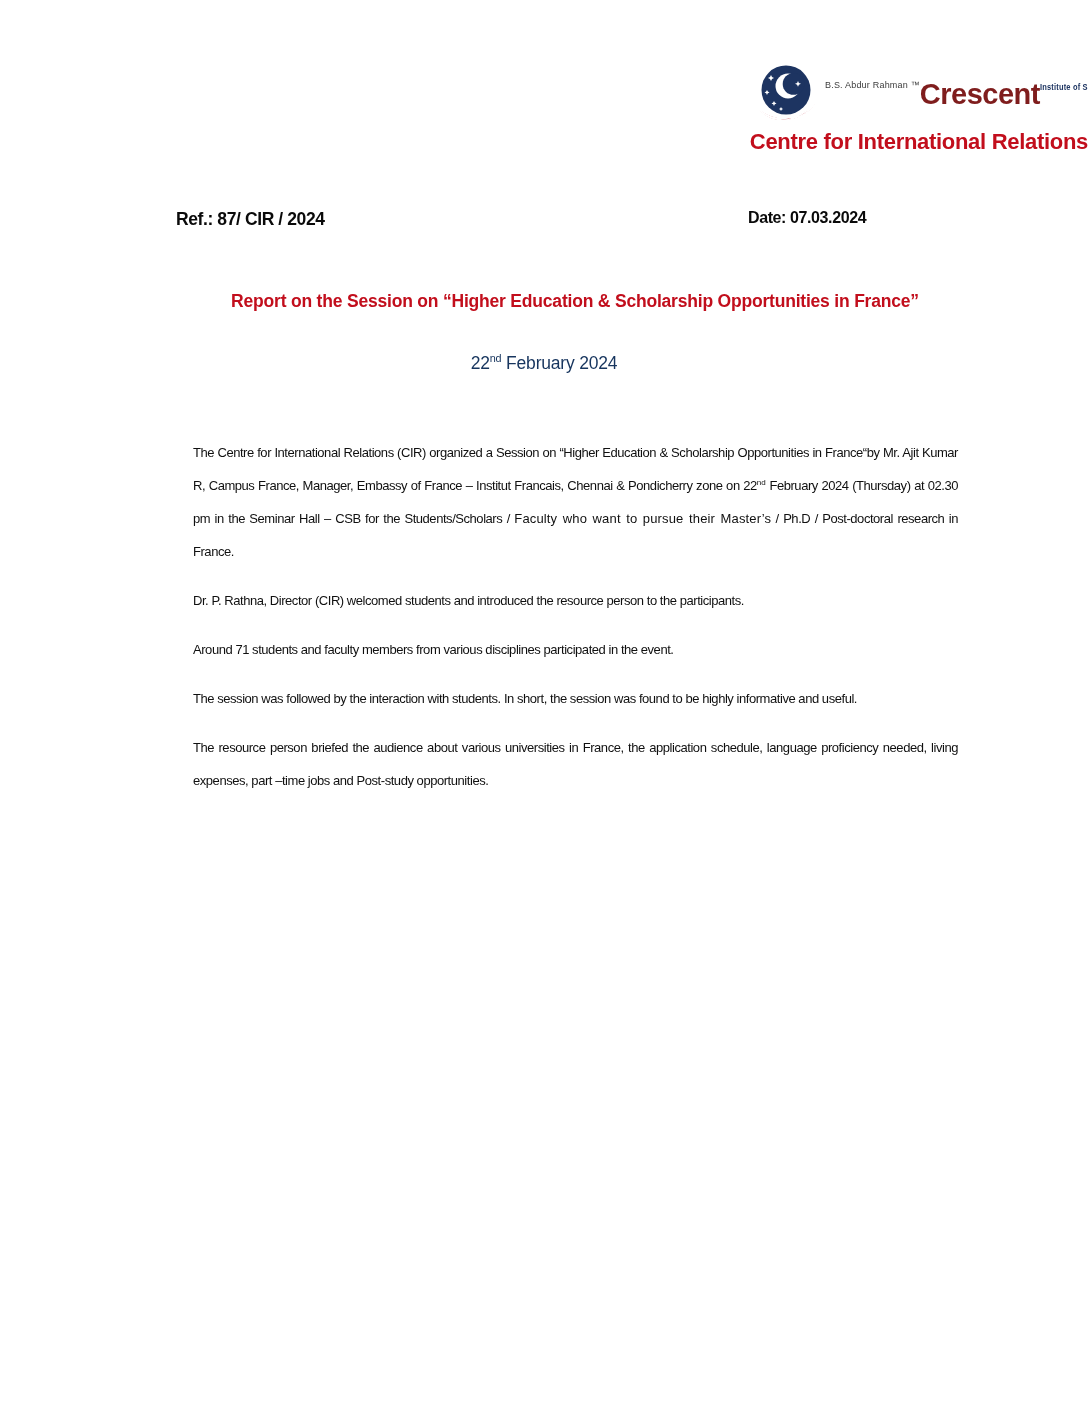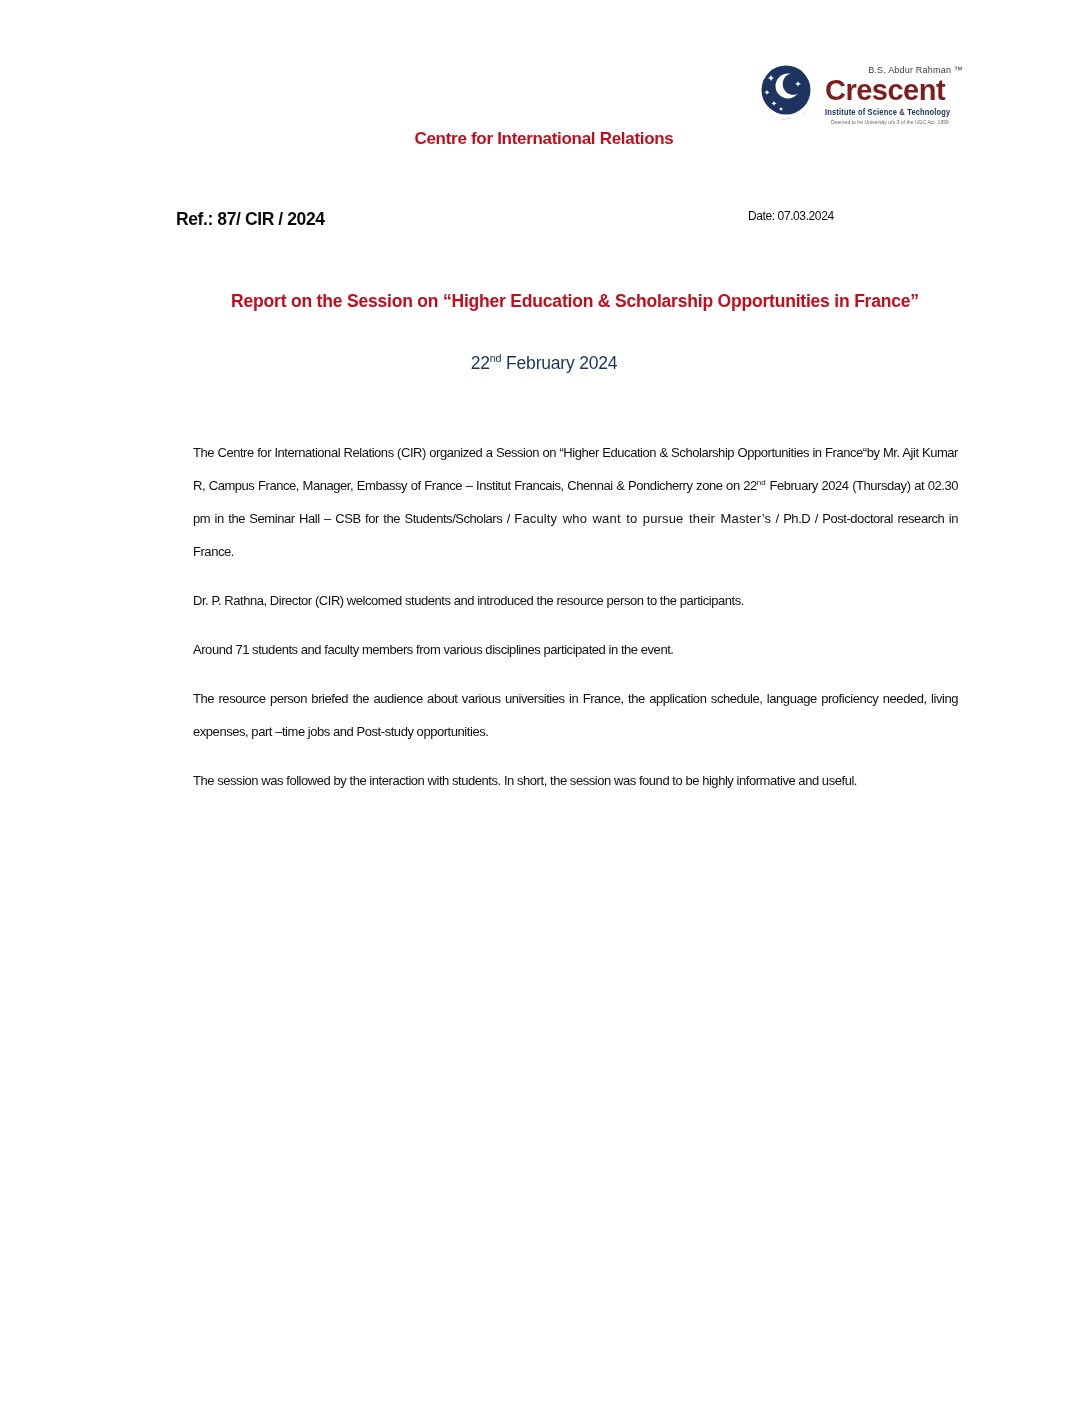--- a/index.html
+++ b/index.html
@@ -9,21 +9,21 @@
     height: 1408px;
     background: #ffffff;
     font-family: "Liberation Sans", sans-serif;
     color: #111111;
     overflow: hidden;
   }
 
   
   .logo { position: absolute; top: 64px; right: 125px; display: flex; align-items: center; gap: 7px; }
   .logo-emblem { width: 62px; height: 62px; flex: 0 0 auto; }
-  .logo-textcol { display: flex; flex-direction: column; width: 138px; }
+  .logo-textcol { display: flex; flex-direction: row; width: 138px; }
   .logo-tm {
     font-size: 9px; color: #3c3c3c; text-align: right;
     letter-spacing: 0.2px; white-space: nowrap; margin-bottom: 1px;
   }
   .logo-name {
     font-size: 29px; font-weight: bold; color: #7f1d1d;
     line-height: 1.02; letter-spacing: -0.5px;
   }
   .logo-sub {
     font-size: 8.5px; font-weight: bold; color: #1d3461;
@@ -32,26 +32,26 @@
   }
   .logo-tag {
     font-size: 6px; color: #6a6a6a; white-space: nowrap;
     transform: scaleX(0.85); transform-origin: left;
     margin-top: 2px; margin-left: 6px;
   }
 
   
   .doc-title {
     position: absolute; top: 129px; left: 0; width: 100%;
-    margin: 0; text-align: center;
-    color: #c20e1c; font-size: 17px; font-weight: bold; letter-spacing: -0.3px;
+    margin: 0; text-align: right;
+    color: #c20e1c; font-size: 22px; font-weight: bold; letter-spacing: -0.3px;
   }
   .ref-row { position: absolute; top: 209px; left: 128px; right: 128px; height: 24px; margin-left: 48px; }
   .ref-no  { position: absolute; left: 0; font-size: 17.5px; font-weight: bold; letter-spacing: -0.4px; color:#0a0a0a; }
-  .doc-date{ position: absolute; left: 572px; font-size: 12px; font-weight: normal; letter-spacing: -0.4px; color:#0a0a0a; }
+  .doc-date{ position: absolute; left: 572px; font-size: 16px; font-weight: bold; letter-spacing: -0.4px; color:#0a0a0a; }
 
   .report-title {
     position: absolute; top: 289px; left: 215px; width: 720px;
     margin: 0; text-align: center;
     color: #c20e1c; font-size: 17.5px; font-weight: bold;
     line-height: 25px; letter-spacing: -0.2px;
   }
   .session-date {
     position: absolute; top: 353px; left: 0; width: 100%;
     text-align: center; color: #17355e;
@@ -104,17 +104,17 @@
     <span class="doc-date">Date: 07.03.2024</span>
   </div>
 
   <h2 class="report-title">Report on the Session on “Higher Education &amp; Scholarship Opportunities in France”</h2>
   <div class="session-date"><span>22</span><sup>nd</sup><span> February 2024</span></div>
 
   <main class="report-body">
     <p><span>The Centre for International Relations (CIR) organized a Session on “Higher Education &amp; Scholarship Opportunities in France“by Mr. Ajit Kumar R, Campus France, Manager, Embassy of France – Institut Francais, Chennai &amp; Pondicherry zone on 22</span><sup>nd</sup><span> February 2024 (Thursday) at 02.30 pm in the Seminar Hall – CSB for the Students/Scholars / </span><span class="wide">Faculty who want to pursue their Master’s</span><span> / Ph.D / Post-doctoral research in France.</span></p>
     <p><span>Dr. P. Rathna, Director (CIR) welcomed students and introduced the resource person to the participants.</span></p>
     <p><span>Around 71 students and faculty members from various disciplines participated in the event.</span></p>
+    <p><span>The session was followed by the interaction with students. In short, the session was found to be highly informative and useful.</span></p>
     <p><span>The resource person briefed the audience about various universities in France, the application schedule, language proficiency needed, living expenses, part –time jobs and Post-study opportunities.</span></p>
-    <p><span>The session was followed by the interaction with students. In short, the session was found to be highly informative and useful.</span></p>
   </main>
 
 </div>
 
 </body></html>

